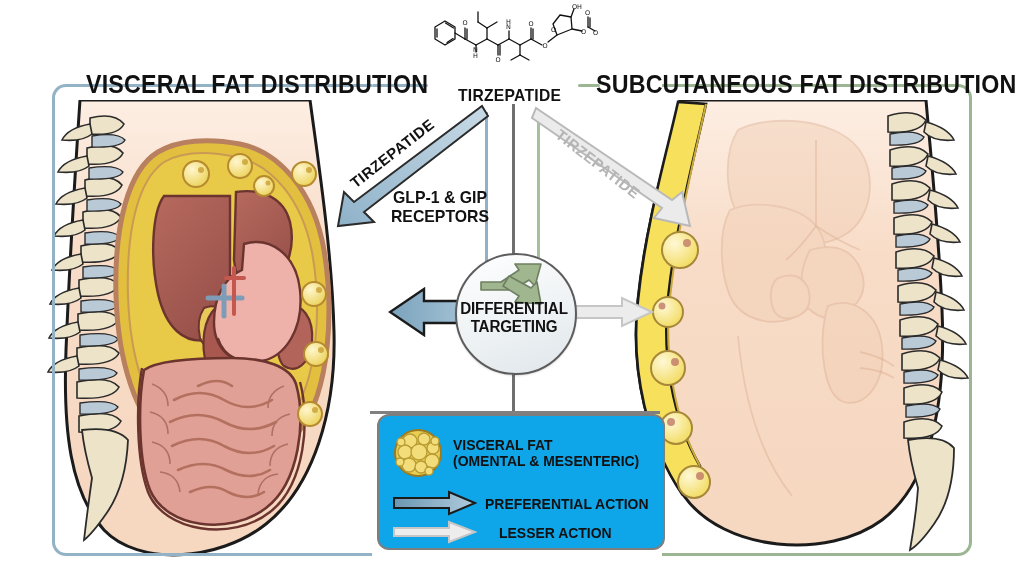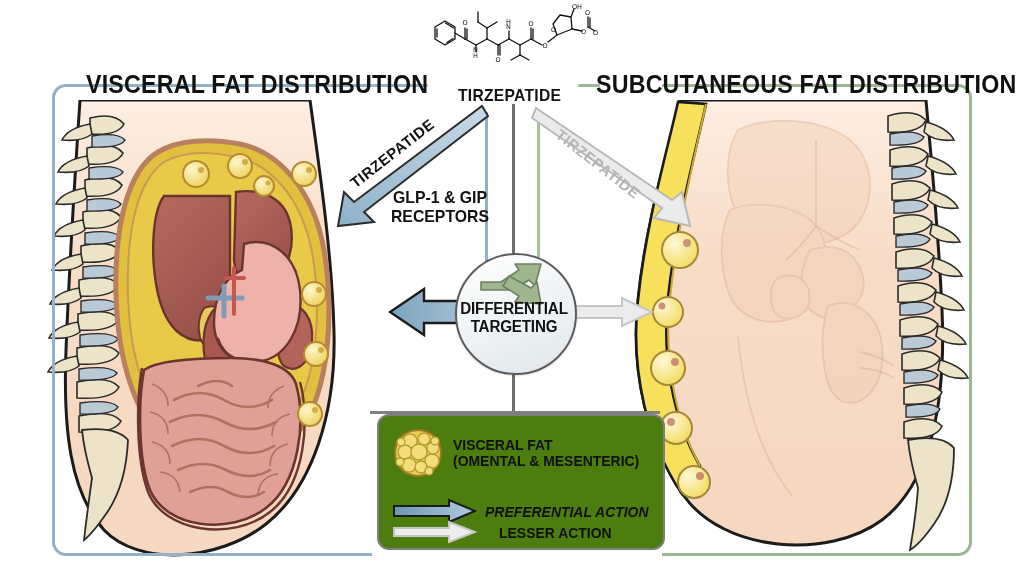--- a/index.html
+++ b/index.html
@@ -49,25 +49,25 @@
   #dt-label{position:absolute;left:449px;top:300px;width:130px;text-align:center;
       font-size:16px;font-weight:700;color:#111;line-height:1.12;letter-spacing:-.2px;
       transform:scaleX(.95);transform-origin:center;}
   #dt-fork-icon{left:479px;top:262px;width:70px;height:44px;}
 
   
   #arrow-left-main{left:388px;top:287px;width:90px;height:50px;}
   #arrow-right-main{left:566px;top:296px;width:88px;height:32px;}
 
   
-  #legend{left:377px;top:414px;width:288px;height:136px;background:#4d7c0f;
+  #legend{left:377px;top:414px;width:288px;height:136px;background:#0ea5e9;
       border:2px solid #7e7e7e;border-radius:12px;box-sizing:border-box;}
   .legend-row{position:absolute;display:flex;align-items:center;}
   #legend-row-fat{left:14px;top:12px;}
-  #legend-row-pref{left:14px;top:82px;font-style:italic;}
+  #legend-row-pref{left:14px;top:74px;}
   #legend-row-less{left:14px;top:104px;gap:14px;}
   .legend-text{font-weight:700;color:#111;font-size:15px;line-height:1.08;
       transform:scaleX(.93);transform-origin:left center;white-space:nowrap;}
   .legend-arrow-label{font-weight:700;font-size:15px;color:#111;margin-left:8px;
       transform:scaleX(.93);transform-origin:left center;white-space:nowrap;}
 
   
   #anatomy-left{left:18px;top:100px;width:360px;height:460px;}
   #anatomy-right{left:620px;top:100px;width:372px;height:460px;}
 </style>

